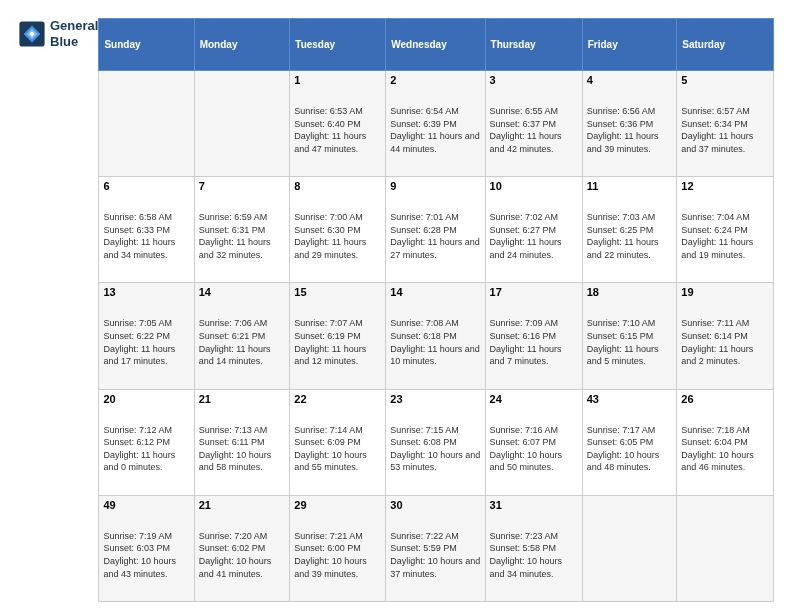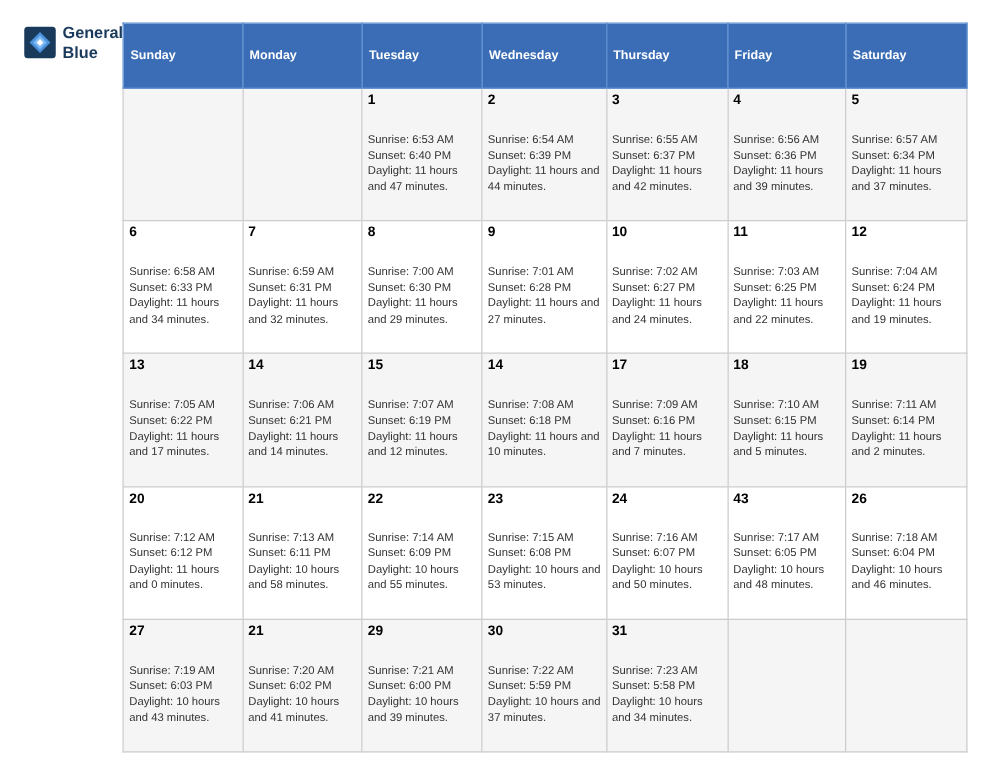--- a/index.html
+++ b/index.html
@@ -240,21 +240,21 @@
         <div class="day-num">43</div>
         <div class="day-info">Sunrise: 7:17 AM<br>Sunset: 6:05 PM<br>Daylight: 10 hours and 48 minutes.</div>
       </td>
           <td>
         <div class="day-num">26</div>
         <div class="day-info">Sunrise: 7:18 AM<br>Sunset: 6:04 PM<br>Daylight: 10 hours and 46 minutes.</div>
       </td>
         </tr>
         <tr class="row-shaded">
           <td>
-        <div class="day-num">27</div>
+        <div class="day-num">49</div>
         <div class="day-info">Sunrise: 7:19 AM<br>Sunset: 6:03 PM<br>Daylight: 10 hours and 43 minutes.</div>
       </td>
           <td>
         <div class="day-num">21</div>
         <div class="day-info">Sunrise: 7:20 AM<br>Sunset: 6:02 PM<br>Daylight: 10 hours and 41 minutes.</div>
       </td>
           <td>
         <div class="day-num">29</div>
         <div class="day-info">Sunrise: 7:21 AM<br>Sunset: 6:00 PM<br>Daylight: 10 hours and 39 minutes.</div>
       </td>

